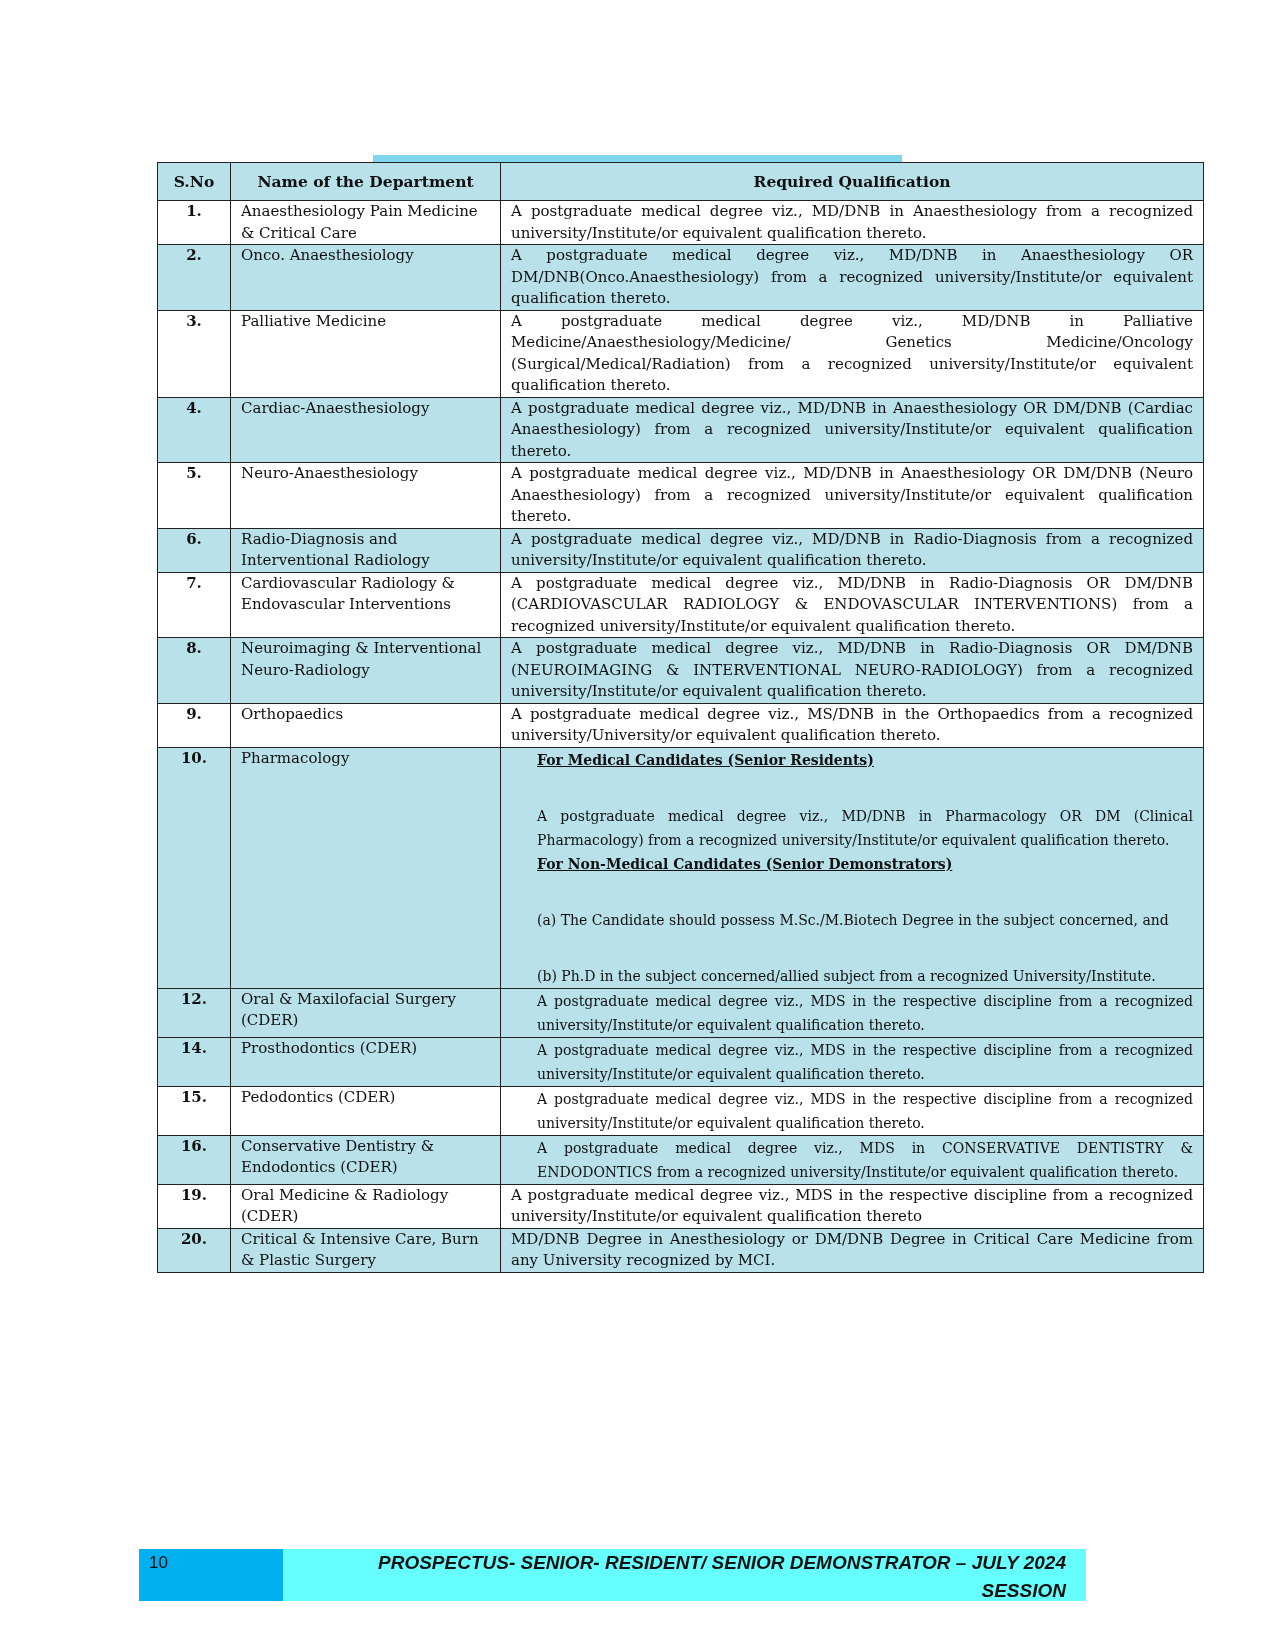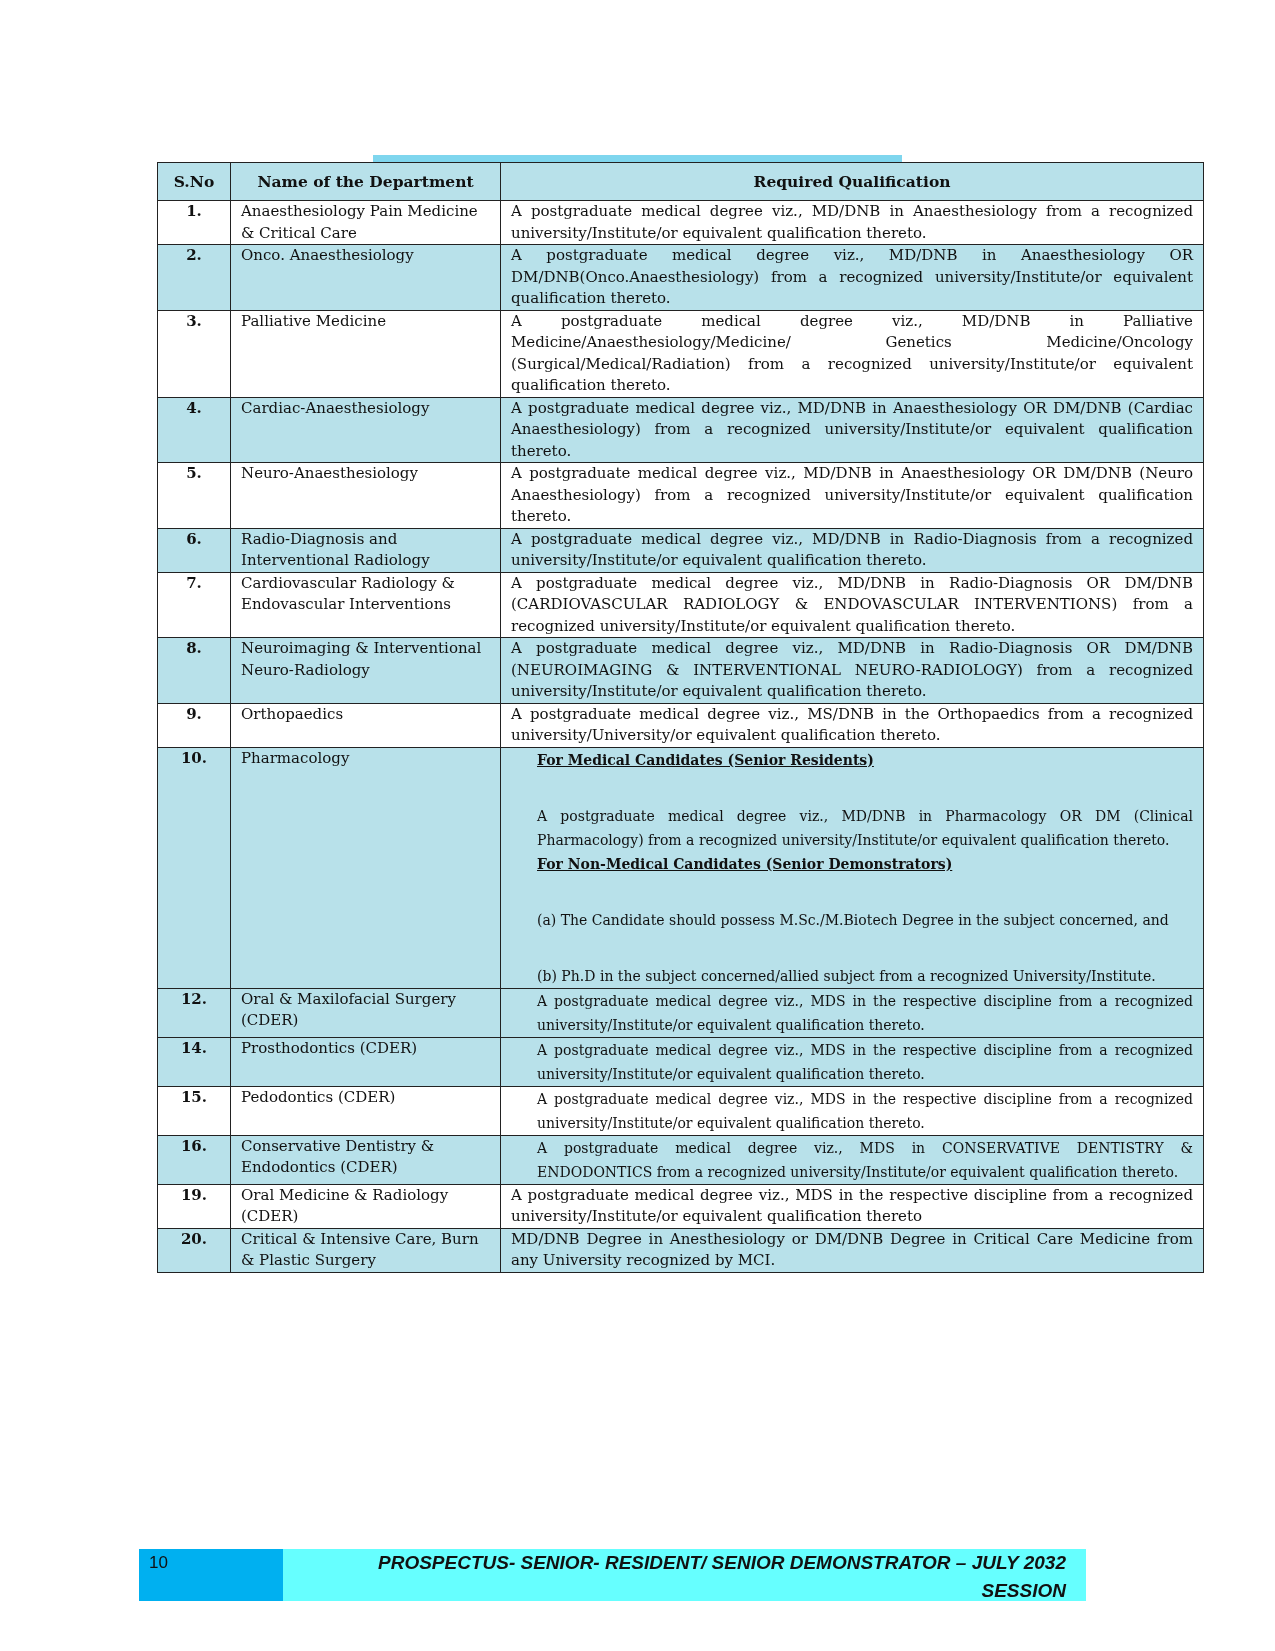--- a/index.html
+++ b/index.html
@@ -137,14 +137,14 @@
     <tr class="shaded">
       <td class="sno">20.</td>
       <td>Critical &amp; Intensive Care, Burn &amp; Plastic Surgery</td>
       <td class="req">MD/DNB Degree in Anesthesiology or DM/DNB Degree in Critical Care Medicine from any University recognized by MCI.</td>
     </tr>
   </tbody>
 </table>
 
 <div class="footer">
   <div class="page-no">10</div>
-  <div class="footer-text">PROSPECTUS- SENIOR- RESIDENT/ SENIOR DEMONSTRATOR – JULY 2032 SESSION</div>
+  <div class="footer-text">PROSPECTUS- SENIOR- RESIDENT/ SENIOR DEMONSTRATOR – JULY 2024 SESSION</div>
 </div>
 
 </body></html>

